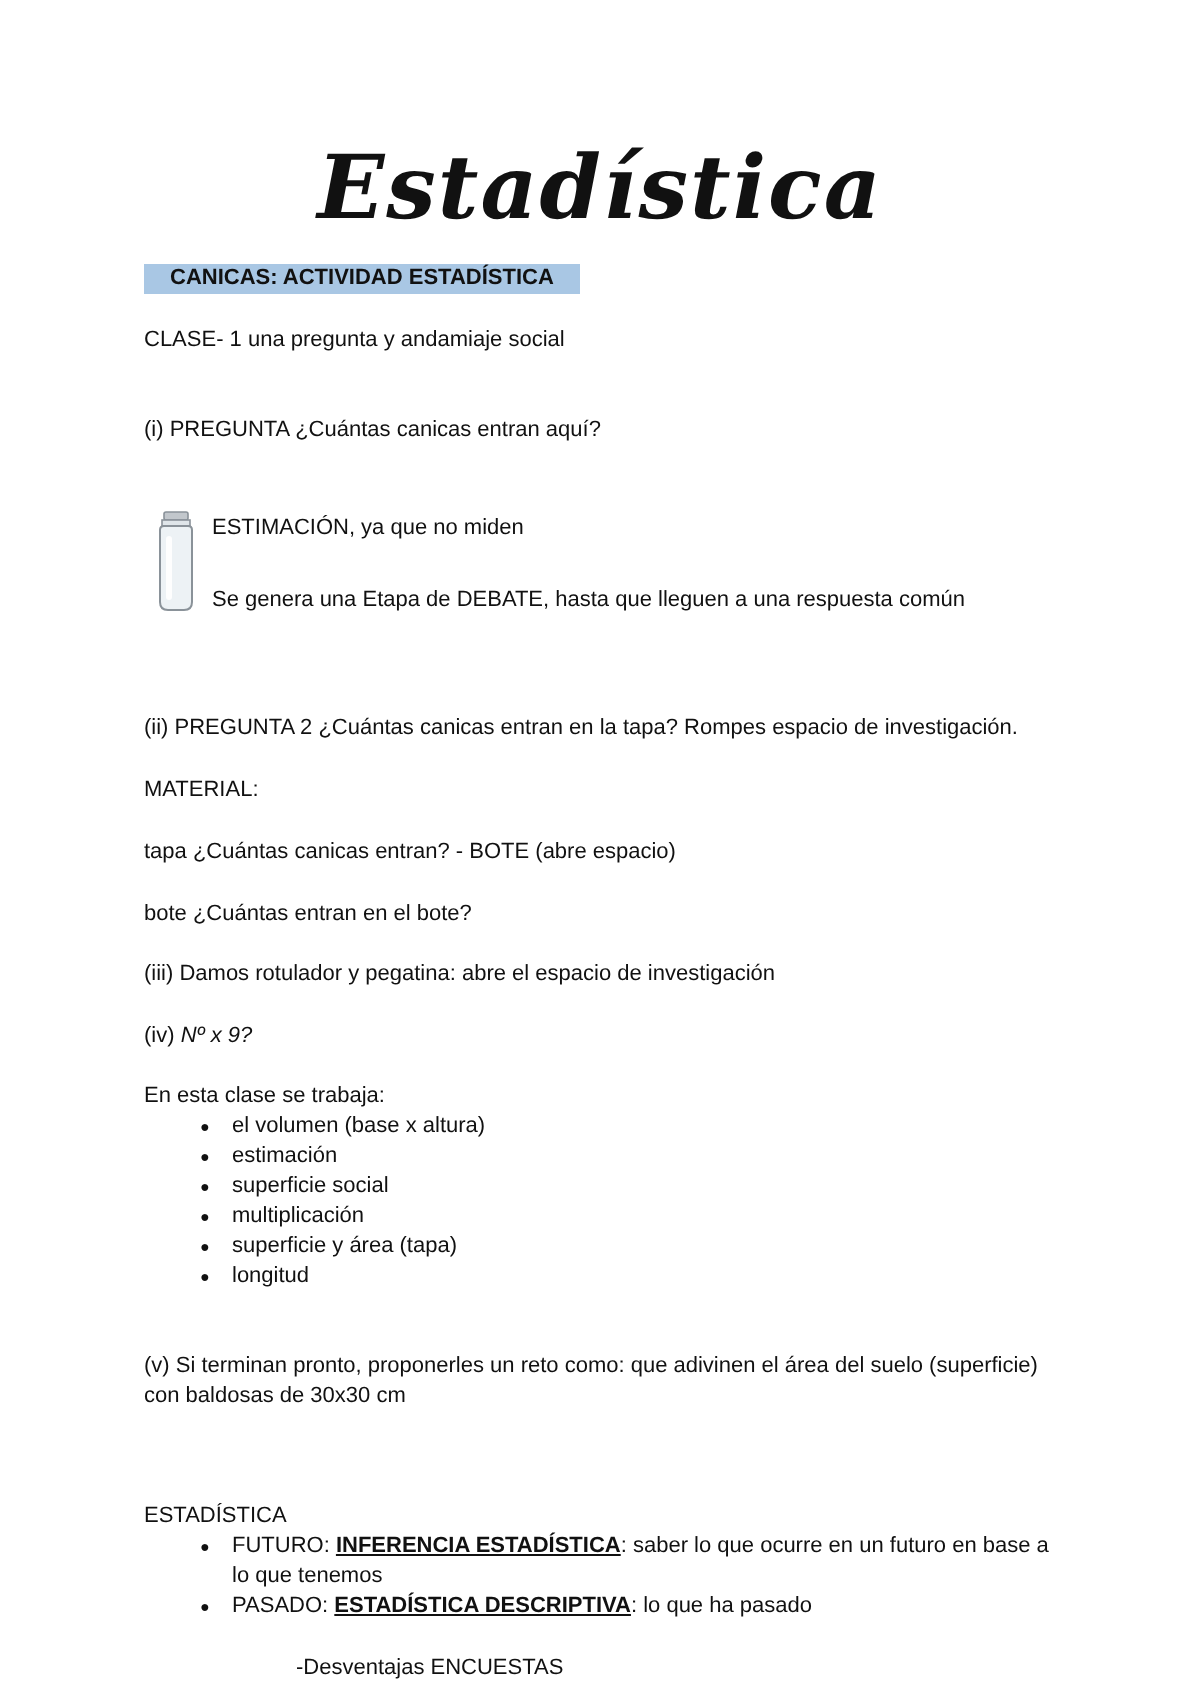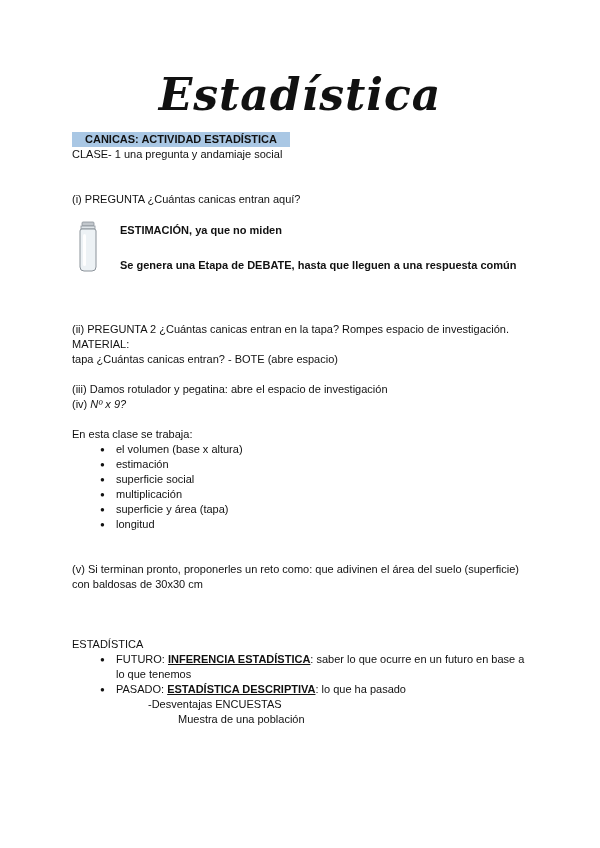--- a/index.html
+++ b/index.html
@@ -26,36 +26,35 @@
   }
 
   .heading-highlight {
     display: inline-block;
     margin-top: 14px;
     background: var(--highlight);
     font-weight: bold;
     padding: 0 13px;
   }
 
-  .line { margin-top: 0; }
+  .line { margin-top: 16px; }
   .gap-s { margin-top: 15px; }
   .gap-m { margin-top: 30px; }
   .gap-l { margin-top: 45px; }
 
   b.plain { font-weight: normal; }
   .u-b { font-weight: bold; text-decoration: underline; }
   .it { font-style: italic; }
 
   .jar-row {
     display: flex;
     align-items: stretch;
-    margin-top: 14px;
+    margin-top: 32px;
     margin-left: 4px;
-    gap: 20px;
-    font-weight: bold;
+    gap: 6px;
   }
   .jar-wrap { width: 24px; flex: 0 0 auto; }
   .jar-texts {
     display: flex;
     flex-direction: column;
     justify-content: space-between;
     padding: 2px 0 4px 0;
   }
 
   .bullet-list { margin-top: 0; }
@@ -107,20 +106,21 @@
       <span>Se genera una Etapa de DEBATE, hasta que lleguen a una respuesta común</span>
     </span>
   </div>
 
   <div class="line gap-l para">
     <span>(ii) </span><b class="plain">PREGUNTA 2</b><span> ¿Cuántas canicas entran en la tapa? Rompes espacio de investigación.</span>
   </div>
 
   <div class="line">MATERIAL:</div>
   <div class="line">tapa ¿Cuántas canicas entran? - BOTE (abre espacio)</div>
+  <div class="line">bote ¿Cuántas entran en el bote?</div>
 
   <div class="line gap-s">(iii) Damos rotulador y pegatina: abre el espacio de investigación</div>
   <div class="line">
     <span>(iv) </span><span class="it">Nº x 9?</span>
   </div>
 
   <div class="line gap-s">En esta clase se trabaja:</div>
 
   <div class="bullet-list">
     <div class="bullet-item">

